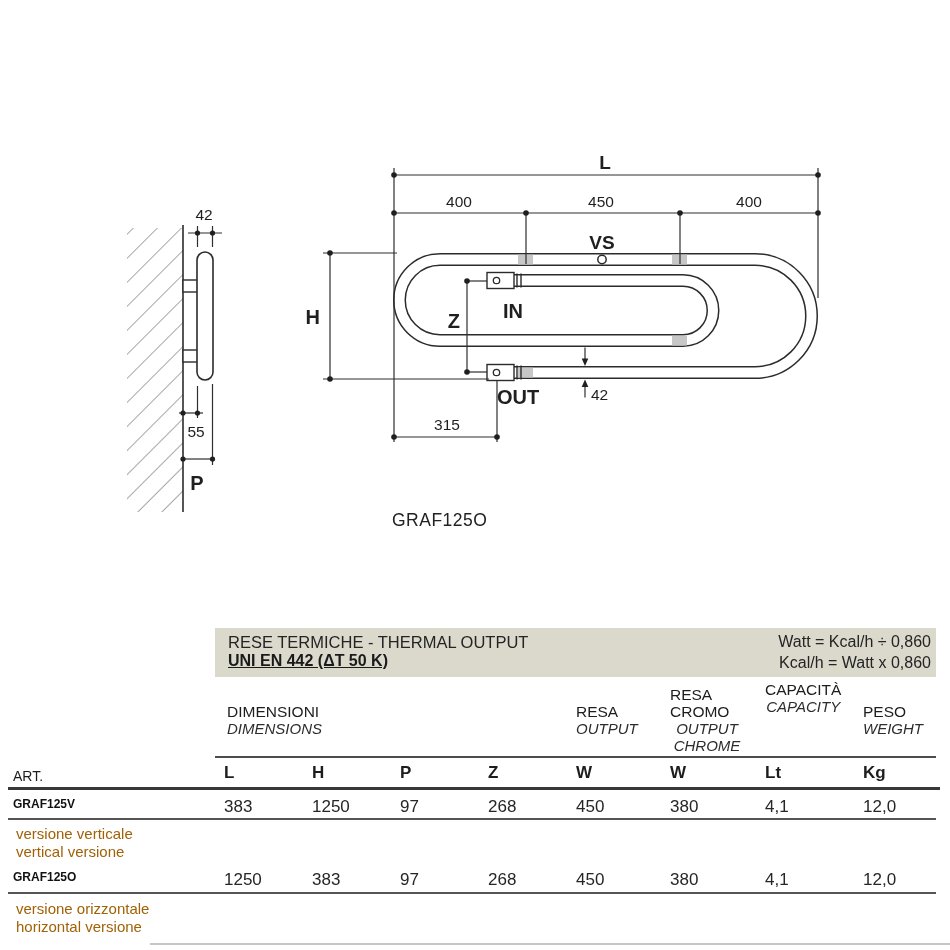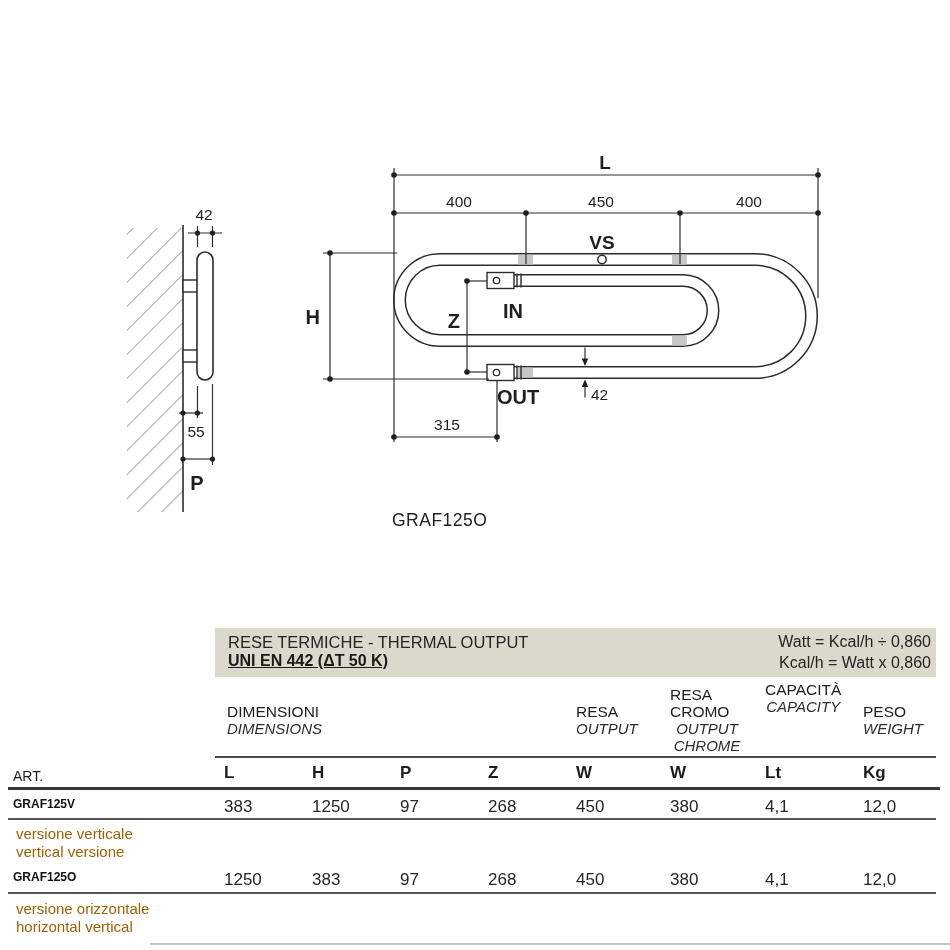--- a/index.html
+++ b/index.html
@@ -223,16 +223,16 @@
   <span class="cell" style="left:224px;top:870px">1250</span>
   <span class="cell" style="left:312px;top:870px">383</span>
   <span class="cell" style="left:400px;top:870px">97</span>
   <span class="cell" style="left:488px;top:870px">268</span>
   <span class="cell" style="left:576px;top:870px">450</span>
   <span class="cell" style="left:670px;top:870px">380</span>
   <span class="cell" style="left:765px;top:870px">4,1</span>
   <span class="cell" style="left:863px;top:870px">12,0</span>
   <div class="desc" style="top:900px">
     <div>versione orizzontale</div>
-    <div>horizontal vertical</div>
+    <div>horizontal versione</div>
   </div>
 
 </div>
 
 </body></html>

